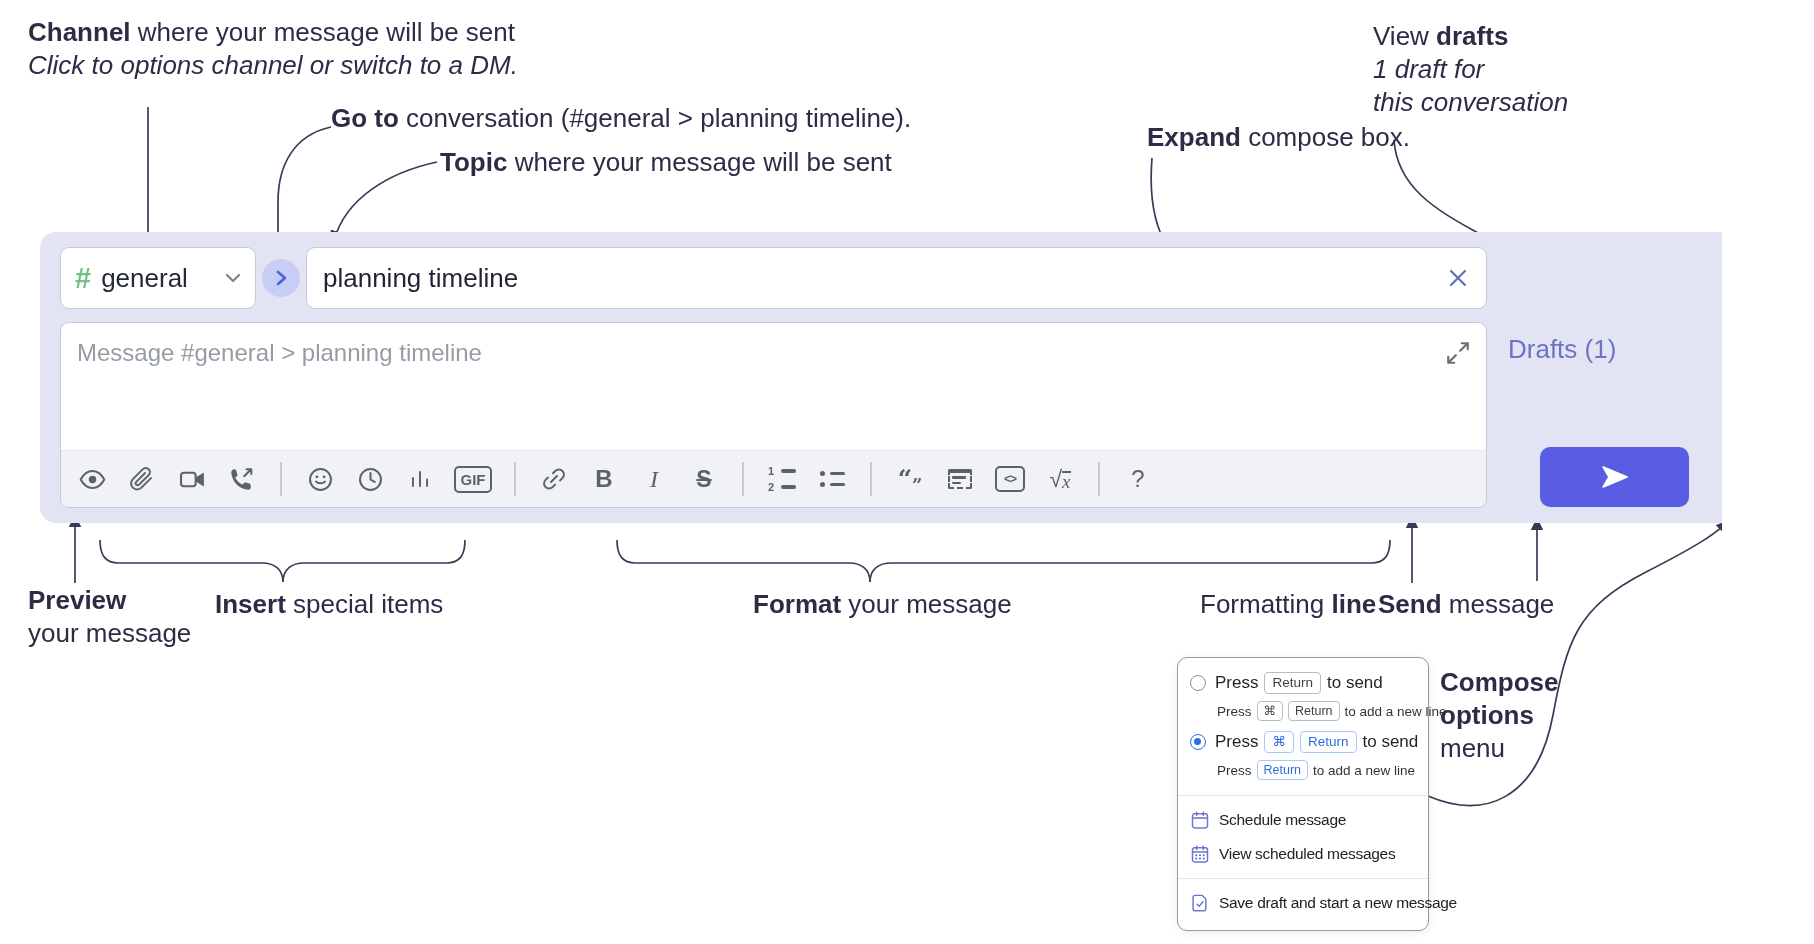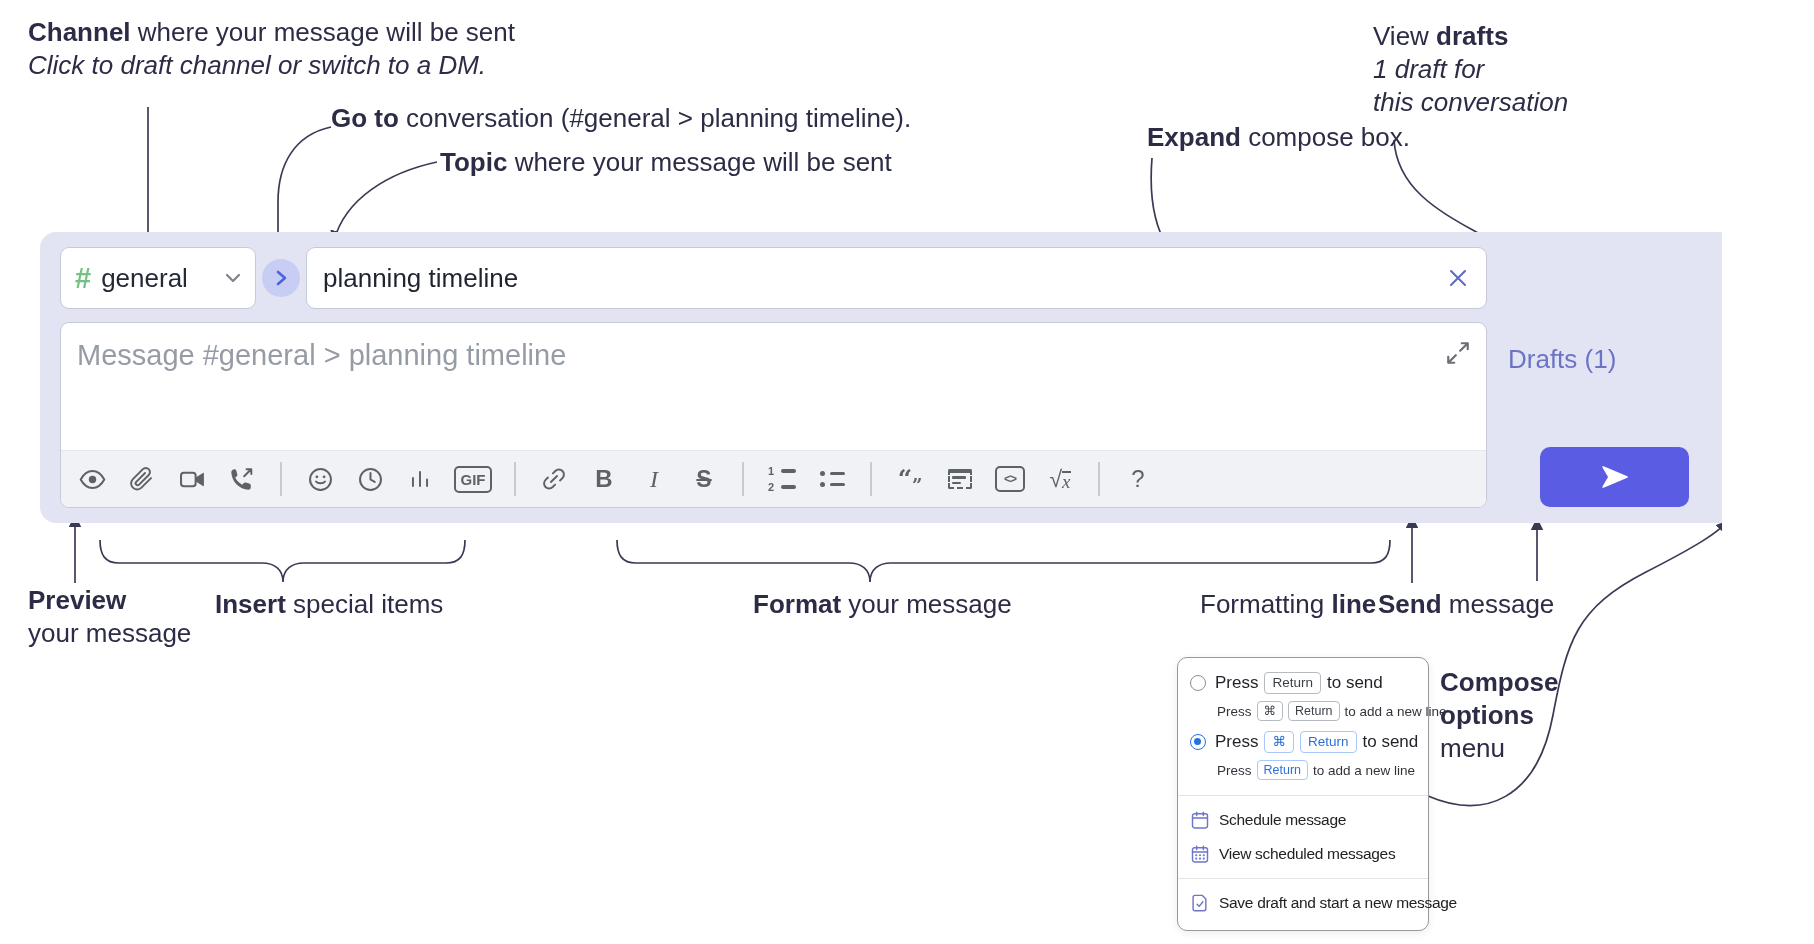--- a/index.html
+++ b/index.html
@@ -19,21 +19,21 @@
   .hash{color:#74c283;font-size:29px;font-weight:700;}
   .chan-name{font-size:26px;color:#242936;}
   .chev-dn{margin-left:auto;}
   .goto-btn{position:absolute;left:222px;top:27px;width:38px;height:38px;border-radius:50%;
             background:#c7cdf3;display:flex;align-items:center;justify-content:center;cursor:pointer;}
   .topic-in{left:266px;top:15px;width:1181px;height:62px;display:flex;align-items:center;padding:0 16px;}
   .topic-text{font-size:26px;color:#1f2430;flex:1;}
   .icon-btn{display:flex;align-items:center;justify-content:center;cursor:pointer;}
   .close-x{position:absolute;left:1740px;top:14px;width:30px;height:30px;}
   .msg-box{left:20px;top:90px;width:1427px;height:186px;padding:0;}
-  .msg-ph{position:absolute;left:16px;top:16px;font-size:29px;color:#959ca6;}
+  .msg-ph{position:absolute;left:16px;top:16px;font-size:24px;color:#959ca6;}
   .expand-ic{position:absolute;right:14px;top:16px;width:28px;height:28px;}
   
   .tb{position:absolute;left:0;right:0;bottom:0;height:56px;background:#f1f2f6;
       border-top:1px solid #e3e5ea;border-radius:0 0 8px 8px;
       display:flex;align-items:center;padding-left:6px;}
   .tb-btn{width:40px;height:40px;margin:0 5px;display:flex;align-items:center;justify-content:center;cursor:pointer;color:#5d6269;}
   .tb-btn svg{stroke:#5d6269;fill:none;stroke-width:1.8;stroke-linecap:round;stroke-linejoin:round;}
   .tb-div{width:2px;height:34px;background:#c7cad0;margin:0 13px;}
   .g-bold{font-size:24px;font-weight:800;color:#5d6269;}
   .g-ital{font-size:24px;font-style:italic;font-family:"Liberation Serif",serif;color:#5d6269;}
@@ -50,21 +50,21 @@
               display:flex;flex-direction:column;justify-content:center;gap:3px;align-items:flex-start;padding:0 2px;box-sizing:border-box;}
   .spoiler-ic i{display:block;height:2.5px;background:#5d6269;border-radius:1px;}
   .code-ic{width:26px;height:22px;border:2px solid #5d6269;border-radius:5px;display:flex;align-items:center;justify-content:center;
            font-size:12px;font-weight:700;color:#5d6269;letter-spacing:-1px;}
   .math-ic{display:flex;align-items:flex-end;color:#5d6269;}
   .math-root{font-size:23px;line-height:22px;}
   .math-x{font-family:"Liberation Serif",serif;font-style:italic;font-size:19px;border-top:2px solid #5d6269;line-height:17px;}
   .gif-ic{width:34px;height:23px;border:2px solid #5d6269;border-radius:5px;display:flex;align-items:center;justify-content:center;
           font-size:15px;font-weight:700;color:#5d6269;}
   
-  .drafts-link{position:absolute;left:1468px;top:102px;font-size:26px;color:#6b74c4;cursor:pointer;margin-top:10px;}
+  .drafts-link{position:absolute;left:1468px;top:102px;font-size:26px;color:#6b74c4;cursor:pointer;}
   .send-btn{position:absolute;left:1500px;top:215px;width:149px;height:60px;border-radius:10px;background:#5a5ce4;
             display:flex;align-items:center;justify-content:center;cursor:pointer;}
   .dots{position:absolute;left:1676px;top:222px;display:flex;flex-direction:column;gap:5px;padding:6px;cursor:pointer;}
   .dots i{width:9px;height:9px;border-radius:50%;background:#7278cf;}
   
   .popup{position:absolute;left:1177px;top:657px;width:252px;box-sizing:border-box;background:#fff;
          border:1px solid #97979c;border-radius:10px;box-shadow:0 2px 8px rgba(0,0,0,.08);
          padding:12px 0 10px 0;font-size:17px;color:#1f2228;text-align:center;}
   .opt{display:flex;align-items:center;gap:9px;padding:2px 12px;white-space:nowrap;cursor:pointer;}
   .opt-main{display:flex;align-items:center;gap:6px;}
@@ -100,21 +100,21 @@
     <path class="cline" d="M75,583 L75,517" marker-end="url(#ah)"></path>
     <path class="cline" d="M1412,583 L1412,518" marker-end="url(#ah)"></path>
     <path class="cline" d="M1537,581 L1537,520" marker-end="url(#ah)"></path>
     <path class="cline" d="M1428,796 C1484,820 1537,800 1553,715 C1567,641 1576,608 1646,572 C1697,546 1717,533 1727,522" marker-end="url(#ah)"></path>
     <path class="cline" d="M100,540 C100,555 105,563 119,563 L262,563 C274,563 283,569 283,582 C283,569 292,563 304,563 L446,563 C460,563 465,555 465,540"></path>
     <path class="cline" d="M617,540 C617,555 622,563 636,563 L849,563 C861,563 870,569 870,582 C870,569 879,563 891,563 L1371,563 C1385,563 1390,555 1390,540"></path>
   </svg>
 
   <div class="ann" style="left:28px;top:16px;">
     <div><b>Channel</b><span> where your message will be sent</span></div>
-    <div class="it">Click to draft channel or switch to a DM.</div>
+    <div class="it">Click to options channel or switch to a DM.</div>
   </div>
 
   <div class="ann" style="left:331px;top:102px;">
     <b>Go to</b><span> conversation (#general &gt; planning timeline).</span>
   </div>
 
   <div class="ann" style="left:1147px;top:121px;">
     <b>Expand</b><span> compose box.</span>
   </div>
 

